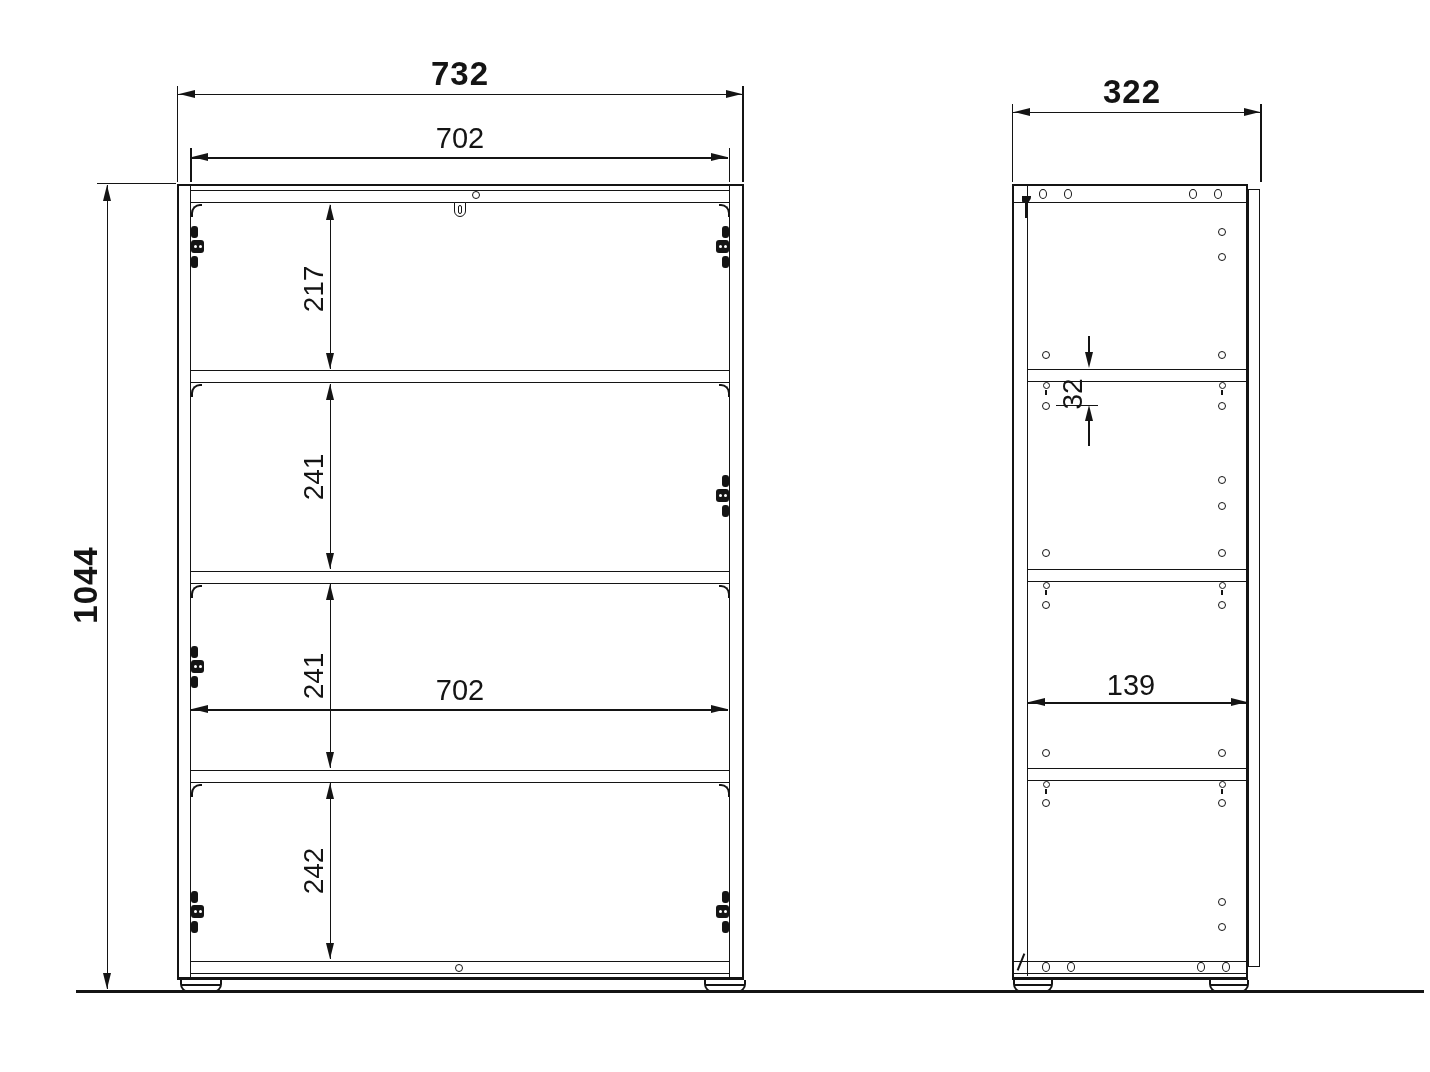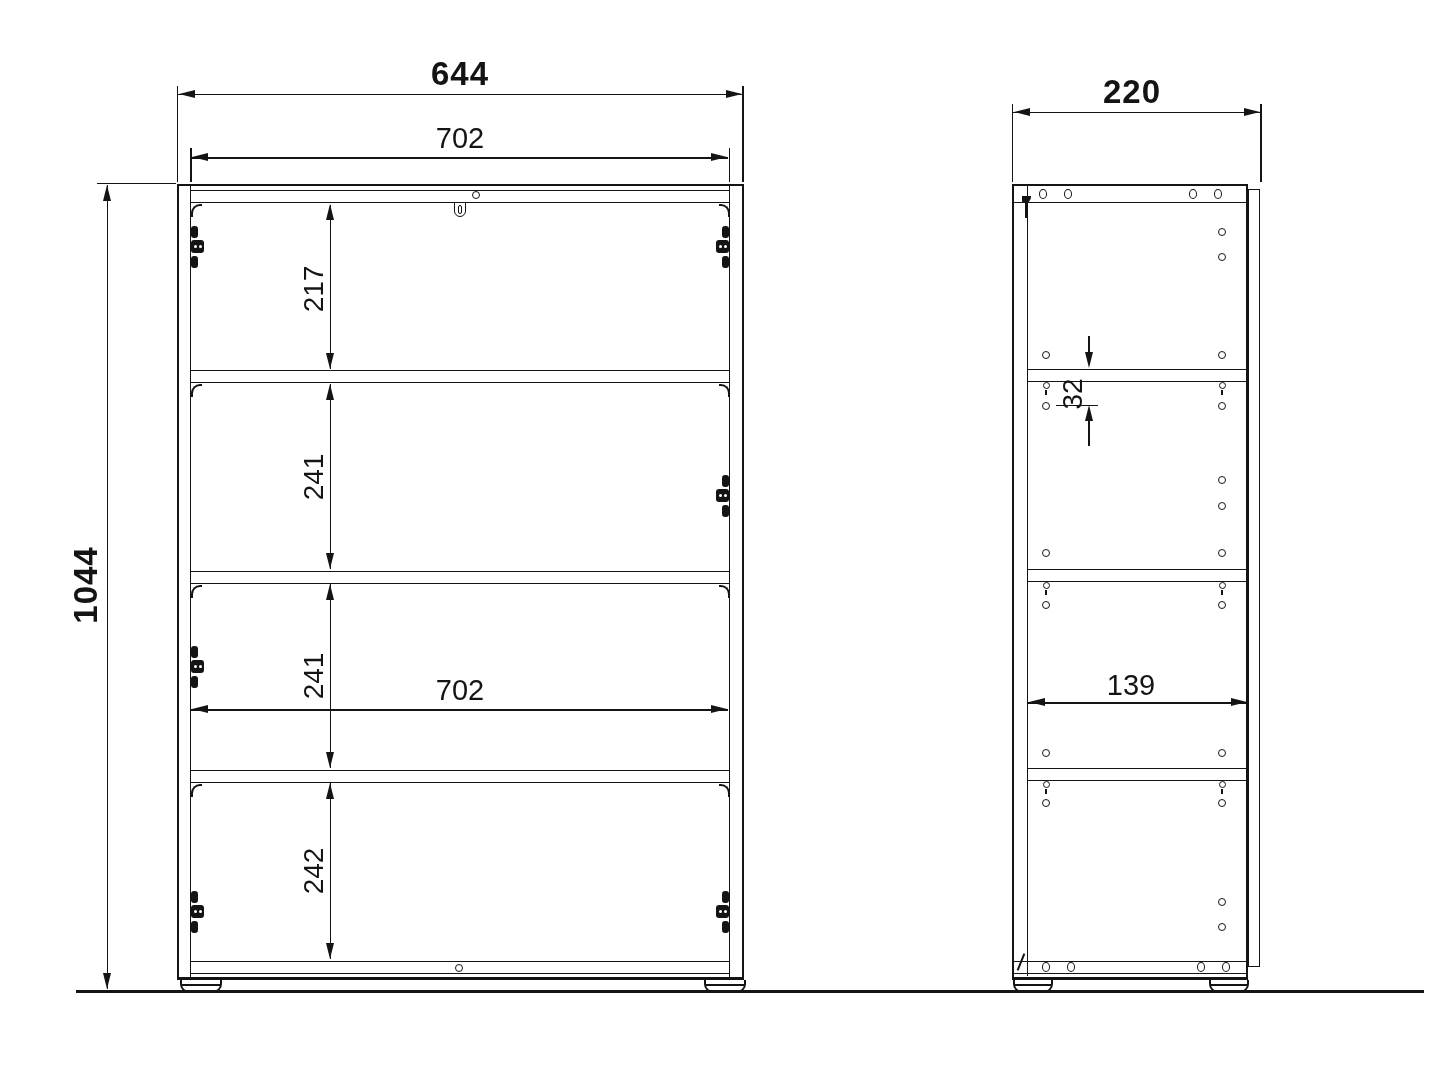--- a/index.html
+++ b/index.html
@@ -50,21 +50,21 @@
 
 <div class="scene">
 
   
   <div class="grp">
     <div class="ln" style="left:176.5px;top:86px;width:1.5px;height:96px;"></div>
     <div class="ln" style="left:742px;top:86px;width:1.5px;height:96px;"></div>
     <div class="ln" style="left:178px;top:93.5px;width:565px;height:1.5px;"></div>
     <div class="ar ar-l" style="left:179px;top:89.5px;"></div>
     <div class="ar ar-r" style="left:726px;top:89.5px;"></div>
-    <div class="lbl b33" style="left:380px;top:57px;width:160px;">644</div>
+    <div class="lbl b33" style="left:380px;top:57px;width:160px;">732</div>
   </div>
 
   <div class="grp">
     <div class="ln" style="left:190px;top:148px;width:1.5px;height:34px;"></div>
     <div class="ln" style="left:728.5px;top:148px;width:1.5px;height:34px;"></div>
     <div class="ln" style="left:191px;top:157px;width:537px;height:1.5px;"></div>
     <div class="ar ar-l" style="left:192px;top:153px;"></div>
     <div class="ar ar-r" style="left:711px;top:153px;"></div>
     <div class="lbl r29" style="left:380px;top:124px;width:160px;">702</div>
   </div>
@@ -178,21 +178,21 @@
     <div class="lbl r29" style="left:380px;top:676px;width:160px;">702</div>
   </div>
 
   
   <div class="grp">
     <div class="ln" style="left:1011.5px;top:104px;width:1.5px;height:78px;"></div>
     <div class="ln" style="left:1260px;top:104px;width:1.5px;height:78px;"></div>
     <div class="ln" style="left:1013px;top:111.5px;width:248px;height:1.5px;"></div>
     <div class="ar ar-l" style="left:1014px;top:107.5px;"></div>
     <div class="ar ar-r" style="left:1244px;top:107.5px;"></div>
-    <div class="lbl b33" style="left:1057px;top:75px;width:150px;">220</div>
+    <div class="lbl b33" style="left:1057px;top:75px;width:150px;">322</div>
   </div>
 
   
   <div class="grp">
     <div class="bx" style="left:1012px;top:184px;width:232px;height:791px;border-bottom-width:3px;"></div>
     <div class="bx" style="left:1248px;top:189px;width:10px;height:776px;border-width:1.5px;"></div>
     <div class="ln" style="left:1026.5px;top:186px;width:1.5px;height:790px;"></div>
     <div class="ln" style="left:1014px;top:201.5px;width:234px;height:1.5px;"></div>
     <div class="oval" style="left:1038.5px;top:188.5px;"></div>
     <div class="oval" style="left:1063.5px;top:188.5px;"></div>

